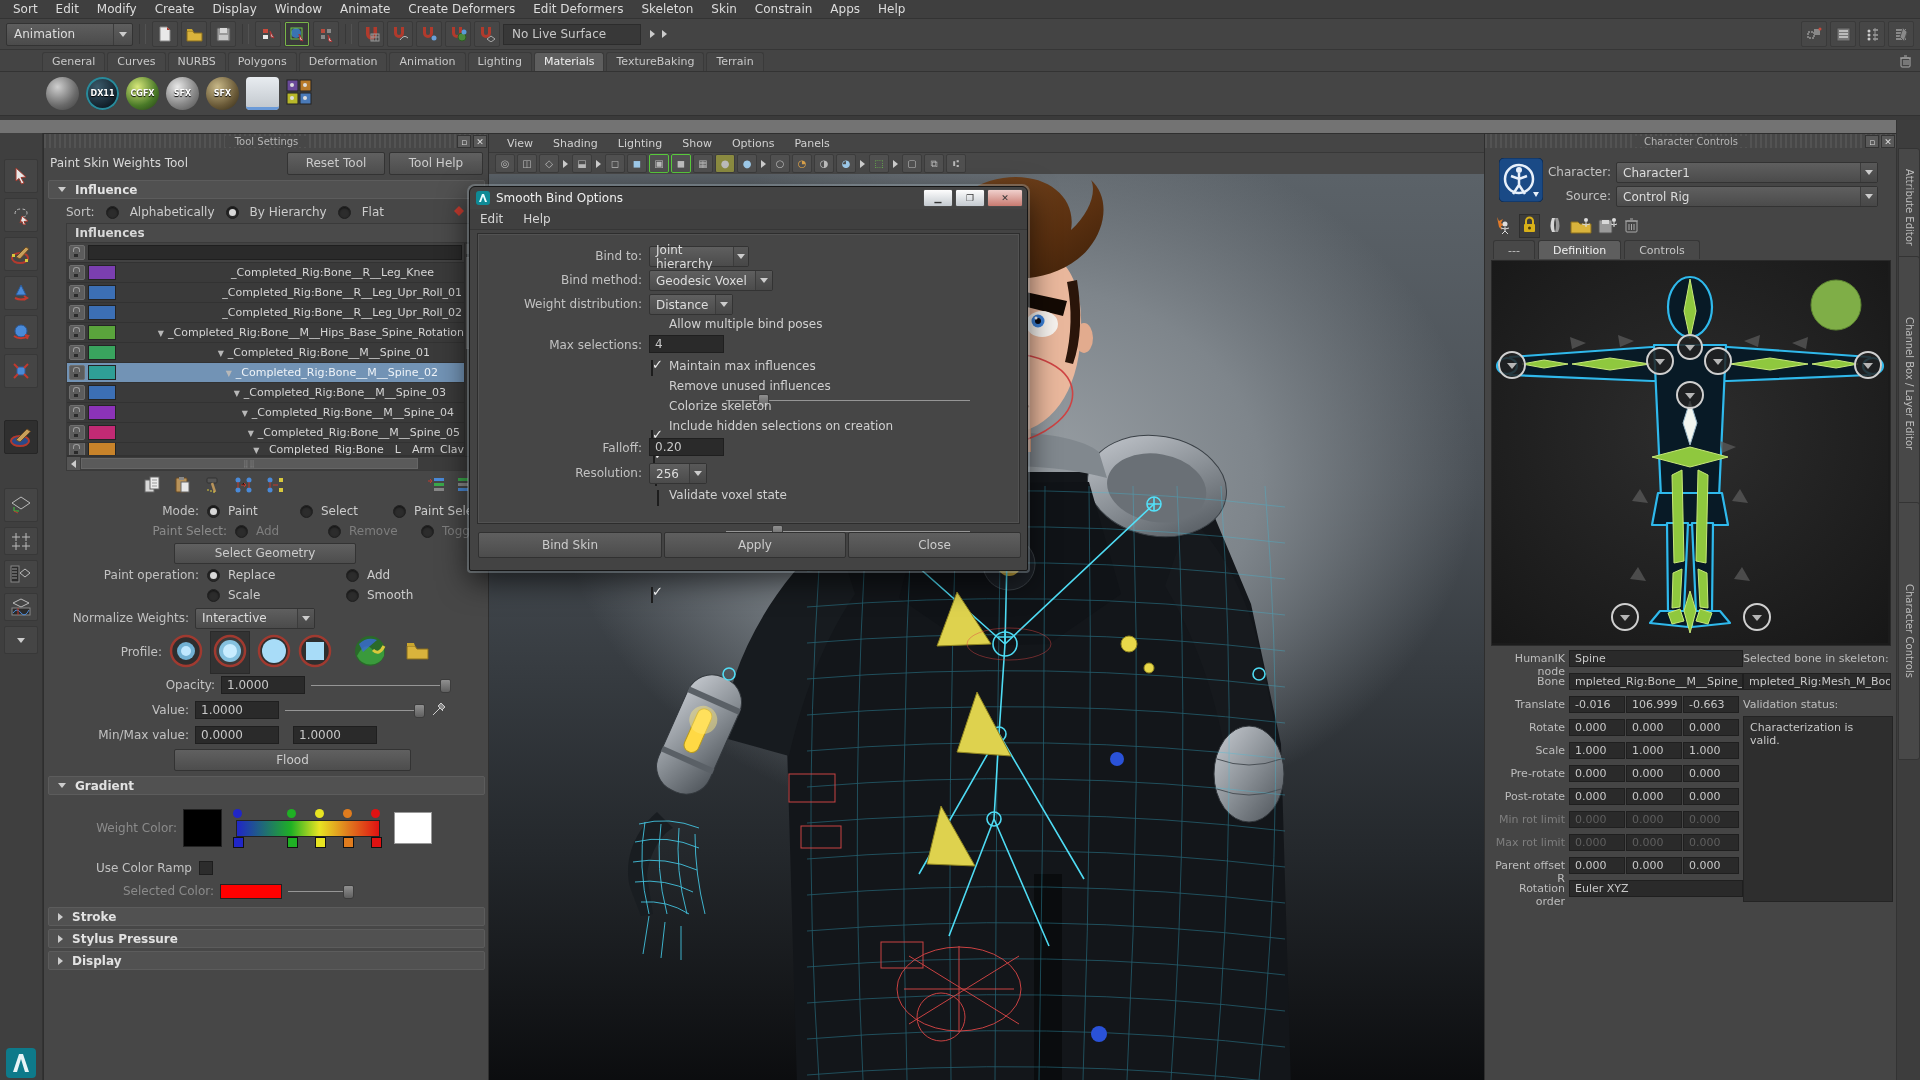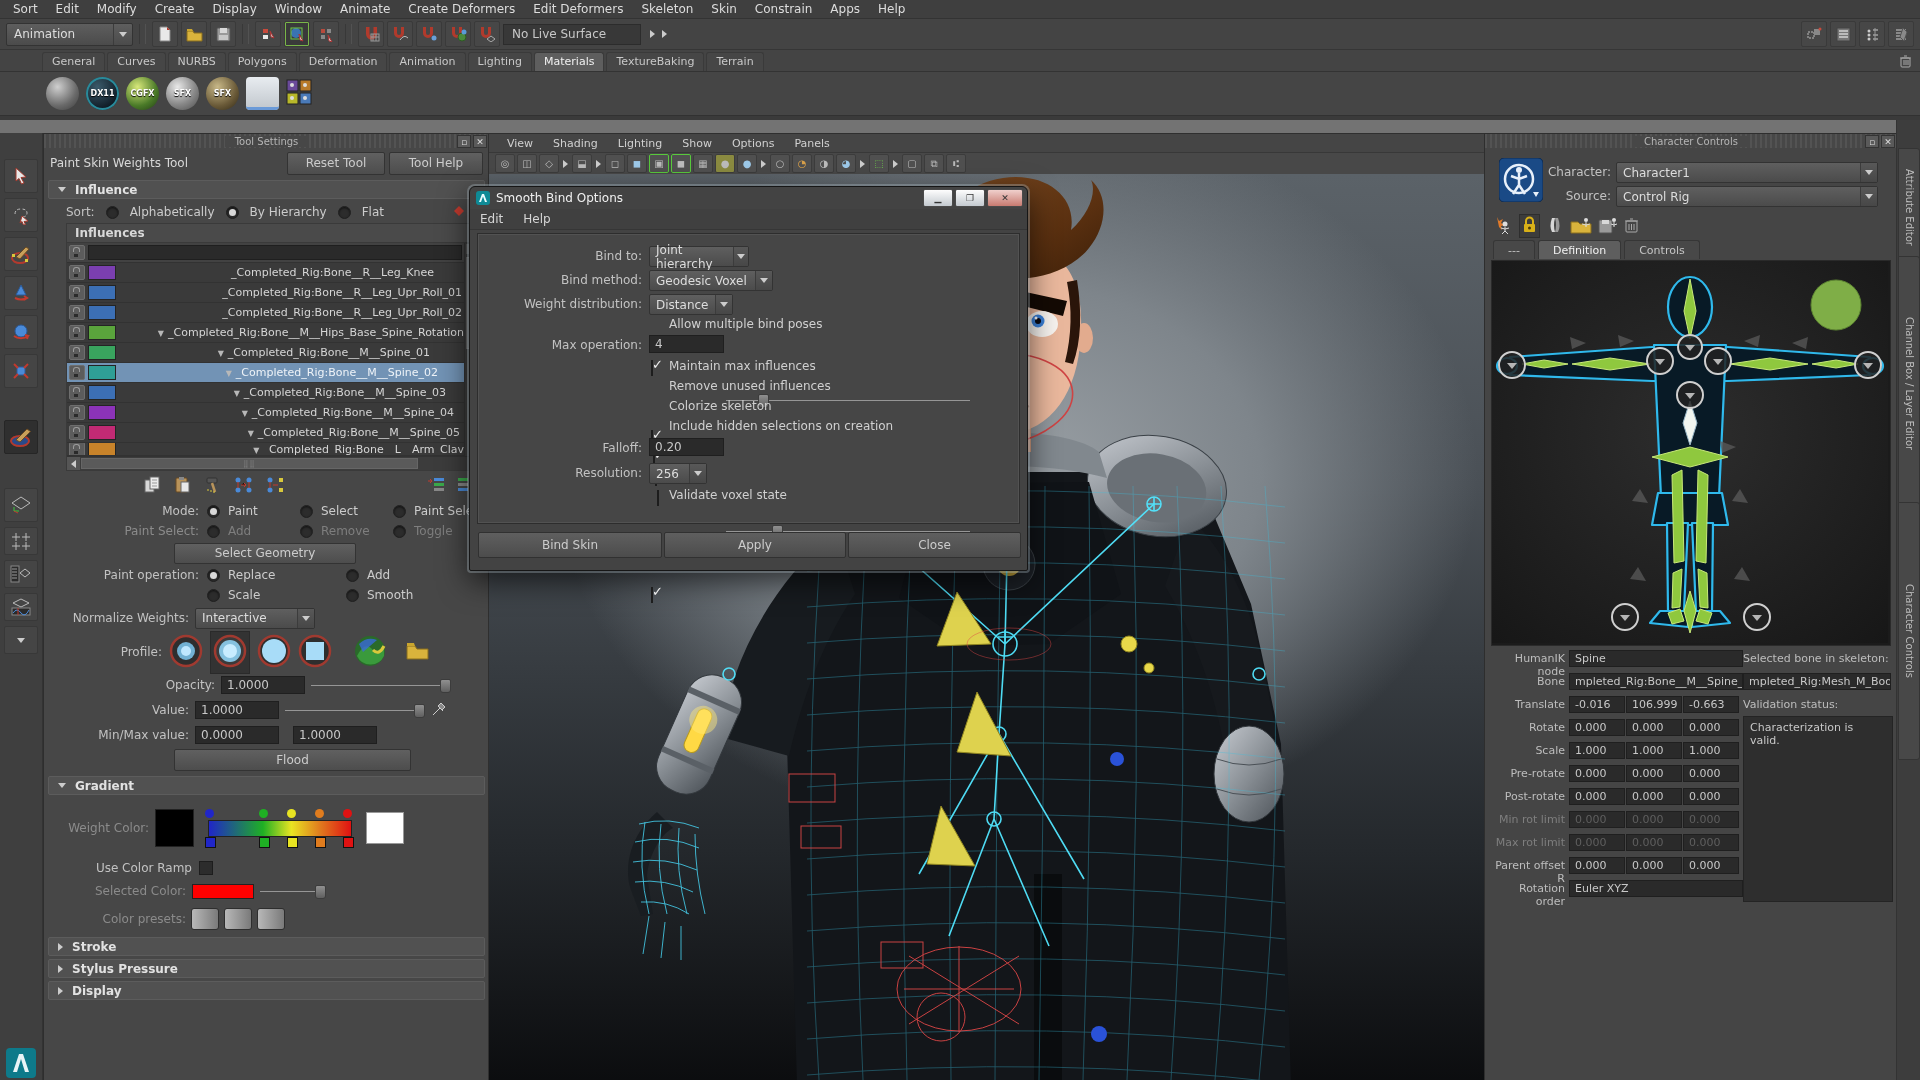--- a/index.html
+++ b/index.html
@@ -21,21 +21,21 @@
   .tri-r{width:0;height:0;border-top:4px solid transparent;border-bottom:4px solid transparent;border-left:5px solid #ccc;}
   .live-field{width:128px;height:19px;background:#383838;border:1px solid #2c2c2c;color:#c8c8c8;display:flex;align-items:center;padding-left:8px;}
   #shelftabs{height:21px;background:#444;border-bottom:1px solid #333;display:flex;align-items:flex-end;padding-left:42px;gap:2px;}
   .shelf-tab{padding:2px 9px 3px;font-size:11px;color:#c8c8c8;background:#464646;border:1px solid #3a3a3a;border-bottom:none;border-radius:3px 3px 0 0;}
   .shelf-tab.active{background:#5e5e5e;color:#f0f0f0;}
   #shelficons{height:43px;background:#454545;border-bottom:1px solid #313131;display:flex;align-items:center;gap:7px;padding-left:46px;}
   .sphere{width:33px;height:33px;border-radius:50%;display:flex;align-items:center;justify-content:center;font-size:8px;font-weight:bold;color:#fff;text-shadow:0 1px 1px #000;}
 
   
   .lbl{color:#c2c2c2;text-align:right;}
-  .lbl.dim{color:#8b8b8b;}
+  .lbl.dim{color:#8b8b8b;padding-left:28px;}
   .field{background:#2a2a2a;border:1px solid #1f1f1f;color:#c8c8c8;height:16px;line-height:16px;padding:0 5px;font-size:12px;white-space:nowrap;overflow:hidden;}
   .field.dim{color:#5f5f5f;}
   .btn{background:linear-gradient(#606060,#4d4d4d);border:1px solid #333;border-radius:2px;color:#ccc;display:flex;align-items:center;justify-content:center;font-size:12px;}
   .dd{background:linear-gradient(#5f5f5f,#4b4b4b);border:1px solid #333;border-radius:2px;display:flex;align-items:center;color:#ddd;height:19px;padding-left:6px;}
   .dd .dda{margin-left:auto;width:16px;height:100%;border-left:1px solid #3c3c3c;display:flex;align-items:center;justify-content:center;background:linear-gradient(#585858,#474747);}
   .radio{width:11px;height:11px;border-radius:50%;background:#2c2c2c;border:1px solid #202020;box-shadow:inset 0 1px 2px #111;position:relative;flex:none;}
   .radio.on::after{content:"";position:absolute;inset:2px;border-radius:50%;background:#d8d8d8;}
   .check{width:12px;height:12px;background:#2c2c2c;border:1px solid #1d1d1d;position:relative;flex:none;}
   .check.on::after{content:"✓";position:absolute;top:-4px;left:0;color:#f0f0f0;font-size:13px;font-weight:bold;}
   .slider{position:relative;height:14px;}
@@ -657,26 +657,20 @@
           <span class="lbl" style="width:148px">Use Color Ramp</span>
           <span class="check"></span>
         </div>
         <div class="row" style="height:26px;gap:6px;">
           <span class="lbl dim" style="width:142px">Selected Color:</span>
           <span style="width: 60px; height: 13px; border: 1px solid rgb(34, 34, 34); background: rgb(255, 0, 0);"></span>
           <div class="slider" style="width:66px">
               <span class="handle" style="right:0"></span>
             </div>
         </div>
-        <div class="row" style="height:30px;gap:5px;">
-          <span class="lbl dim" style="width:142px">Color presets:</span>
-          <span class="preset"></span>
-          <span class="preset"></span>
-          <span class="preset"></span>
-        </div>
 
         <div class="sec-h" style="margin:3px 4px">
           <span class="tri-r"></span>
             <span>Stroke</span>
         </div>
         <div class="sec-h" style="margin:3px 4px">
           <span class="tri-r"></span>
             <span>Stylus Pressure</span>
         </div>
         <div class="sec-h" style="margin:3px 4px">
@@ -912,21 +906,21 @@
       <div class="dd abs" style="top:107px;left:179px;width:76px">
         <span>Distance</span>
           <span class="dda">
             <span class="tri-d"></span>
           </span>
       </div>
 
       <span class="check on abs" style="top:131px;left:181px"></span>
       <span class="dlg-check-lbl abs" style="top:130px;left:199px">Allow multiple bind poses</span>
 
-      <span class="dlg-lbl abs" style="top:151px;left:4px">Max operation:</span>
+      <span class="dlg-lbl abs" style="top:151px;left:4px">Max selections:</span>
       <span class="field abs" style="top:148px;left:179px;width:63px">4</span>
       <div class="slider abs" style="top:149px;left:256px;width:244px">
           <span class="handle" style="left:32px"></span>
         </div>
 
       <span class="check on abs" style="top:173px;left:181px"></span>
       <span class="dlg-check-lbl abs" style="top:172px;left:199px">Maintain max influences</span>
       <span class="check on abs" style="top:193px;left:181px"></span>
       <span class="dlg-check-lbl abs" style="top:192px;left:199px">Remove unused influences</span>
       <span class="check on abs" style="top:213px;left:181px"></span>

